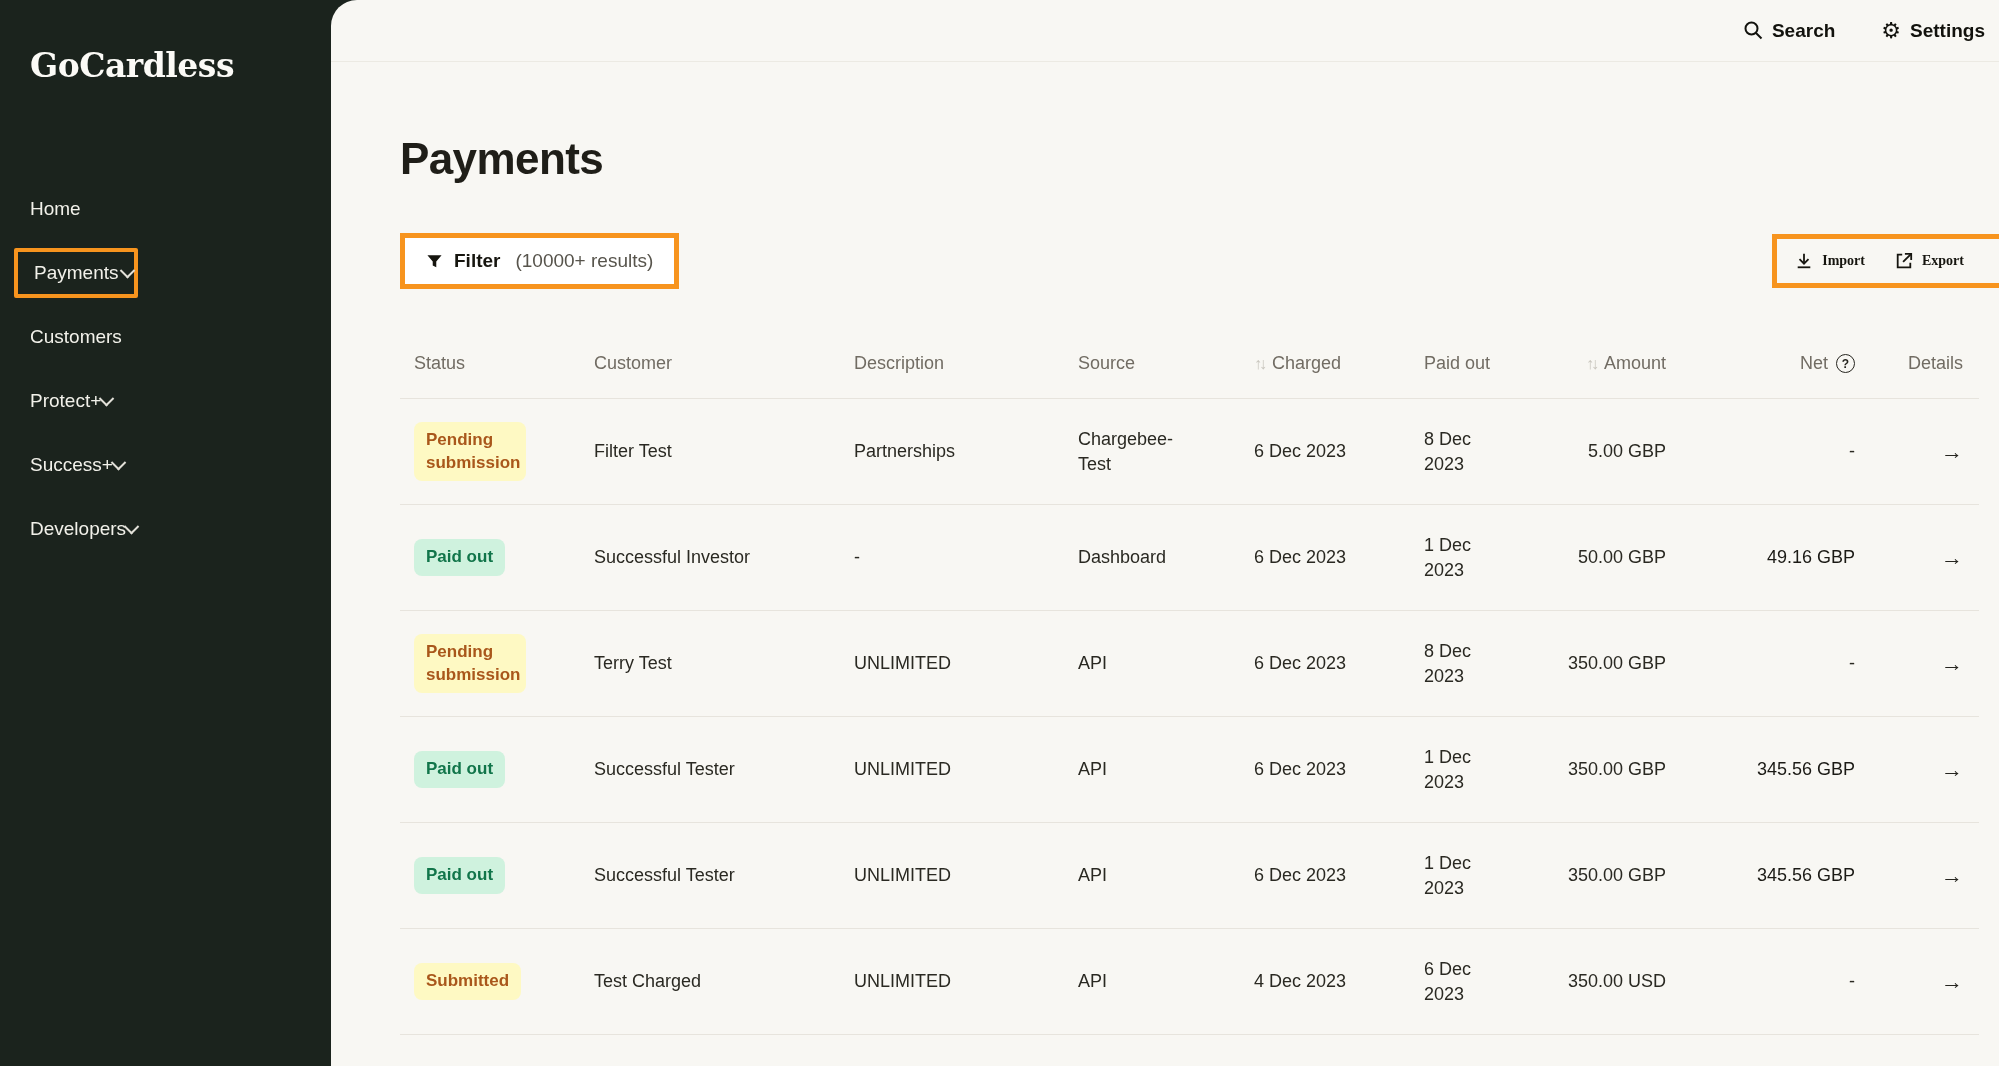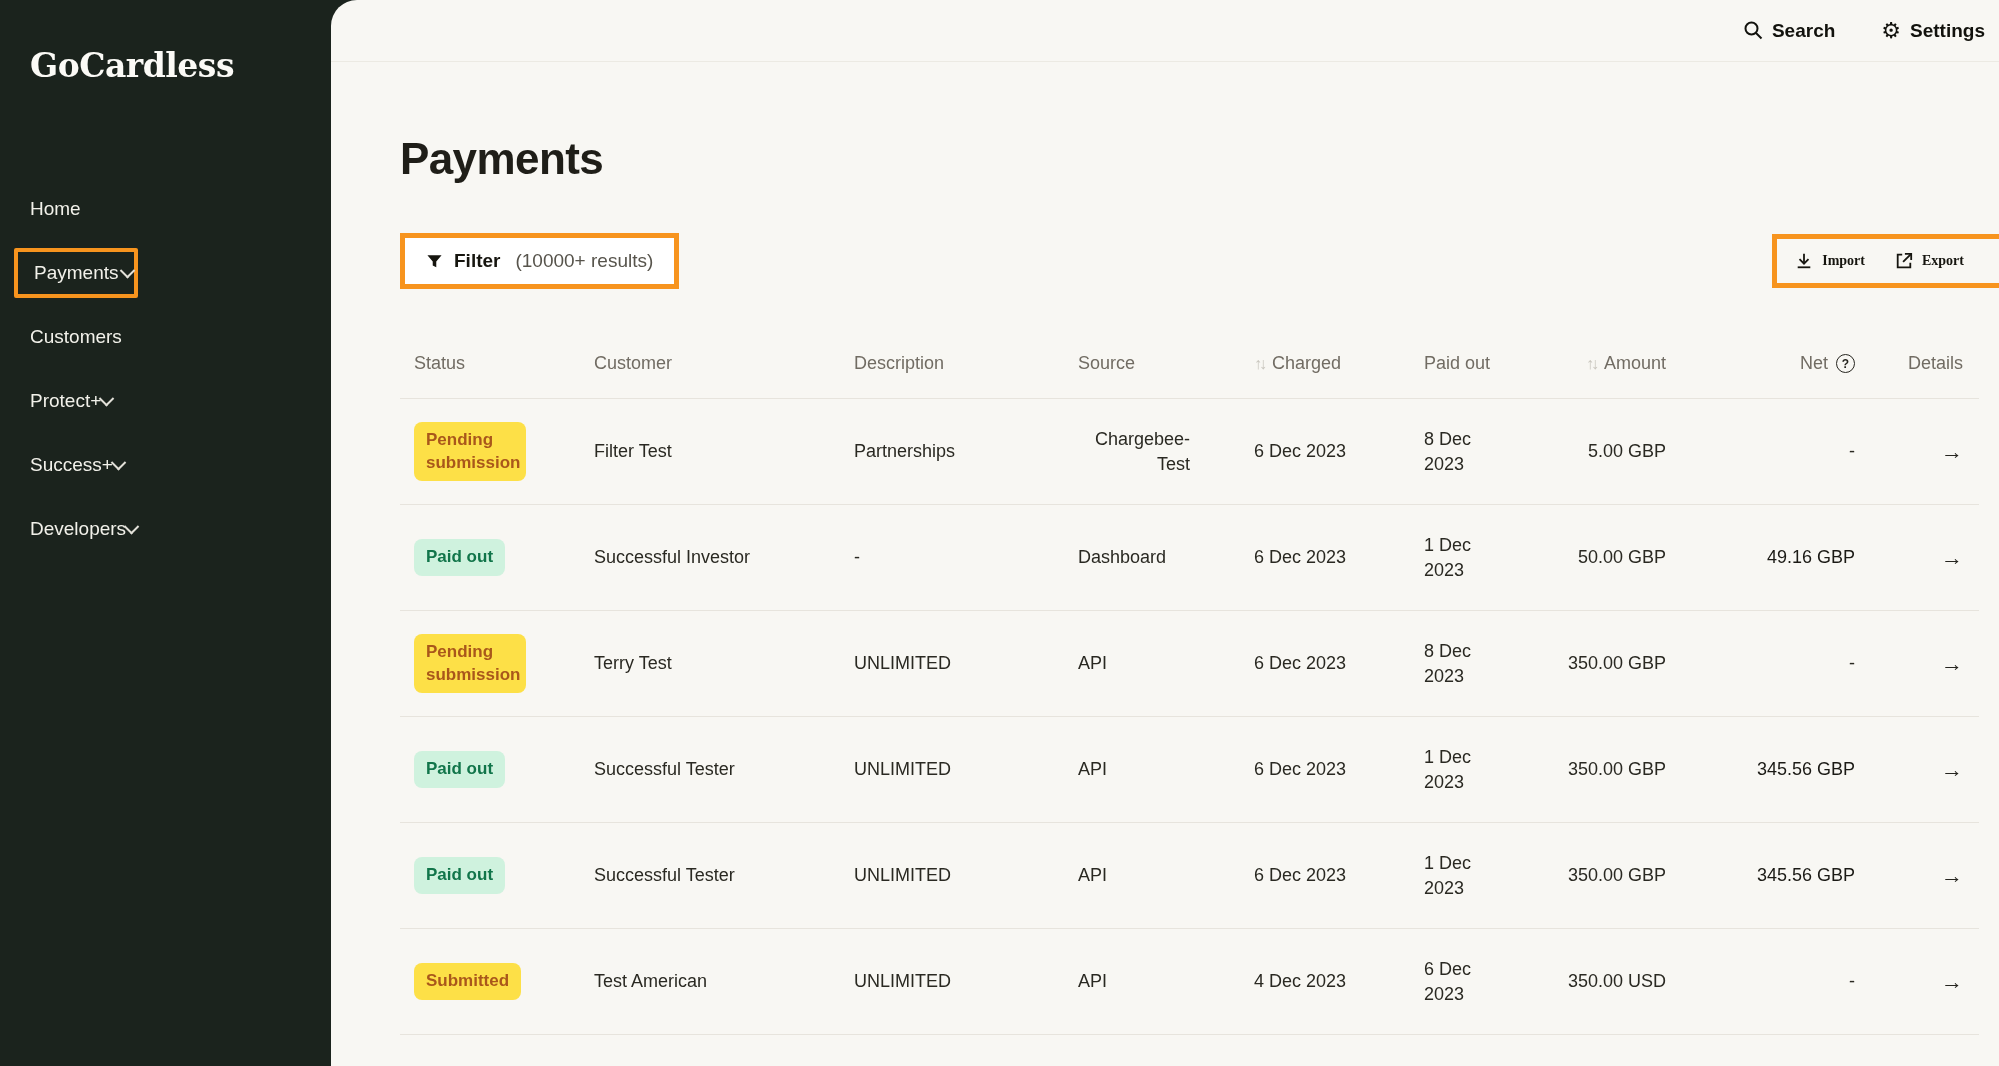--- a/index.html
+++ b/index.html
@@ -90,27 +90,27 @@
   .help-icon {
     width:19px; height:19px; border:1.7px solid #26251F; border-radius:50%;
     display:inline-flex; align-items:center; justify-content:center;
     font-size:12px; font-weight:700; color:#26251F; cursor:pointer;
   }
   .tr { min-height:106px; border-bottom:1px solid #E7E4DD; cursor:pointer; }
   .td { padding-left:14px; font-size:18px; color:#2A2922; line-height:1.35; }
   .td.right { text-align:right; padding-right:0; }
   .td.pad-r { padding-right:24px; }
   .td.pad-r2 { padding-right:12px; }
-  .wrap-narrow { display:inline-block; max-width:112px;text-align:right; }
+  .wrap-narrow { display:inline-block; max-width:112px; }
   .wrap-tiny { display:inline-block; max-width:62px; }
   .badge {
     display:inline-block; max-width:112px; padding:7px 12px; border-radius:8px;
     font-size:17px; font-weight:600; line-height:1.35;
   }
-  .badge.warning { background:#fde047; color:#A9571B; }
+  .badge.warning { background:#fef9c3; color:#A9571B; }
   .badge.success { background:#CFF2DE; color:#11754A; }
   .net-bold { font-weight:400; color:#1B1A15; }
   .arrow-icon { font-size:22px; color:#26251F; }
 </style>
 </head>
 <body>
 
 <aside class="sidebar">
   <span class="logo">GoCardless</span>
   <nav class="nav" id="nav">
@@ -272,21 +272,21 @@
             <div class="td"><span>UNLIMITED</span></div>
             <div class="td"><span class="wrap-narrow">API</span></div>
             <div class="td"><span>6 Dec 2023</span></div>
             <div class="td"><span class="wrap-tiny">1 Dec 2023</span></div>
             <div class="td right pad-r"><span>350.00 GBP</span></div>
             <div class="td right"><span class="net-bold">345.56 GBP</span></div>
             <div class="td right pad-r2"><span class="arrow-icon">→</span></div>
           </div>
           <div class="tr">
             <div class="td"><span class="badge warning">Submitted</span></div>
-            <div class="td"><span>Test American</span></div>
+            <div class="td"><span>Test Charged</span></div>
             <div class="td"><span>UNLIMITED</span></div>
             <div class="td"><span class="wrap-narrow">API</span></div>
             <div class="td"><span>4 Dec 2023</span></div>
             <div class="td"><span class="wrap-tiny">6 Dec 2023</span></div>
             <div class="td right pad-r"><span>350.00 USD</span></div>
             <div class="td right"><span>-</span></div>
             <div class="td right pad-r2"><span class="arrow-icon">→</span></div>
           </div>
         </div>
     </div>

